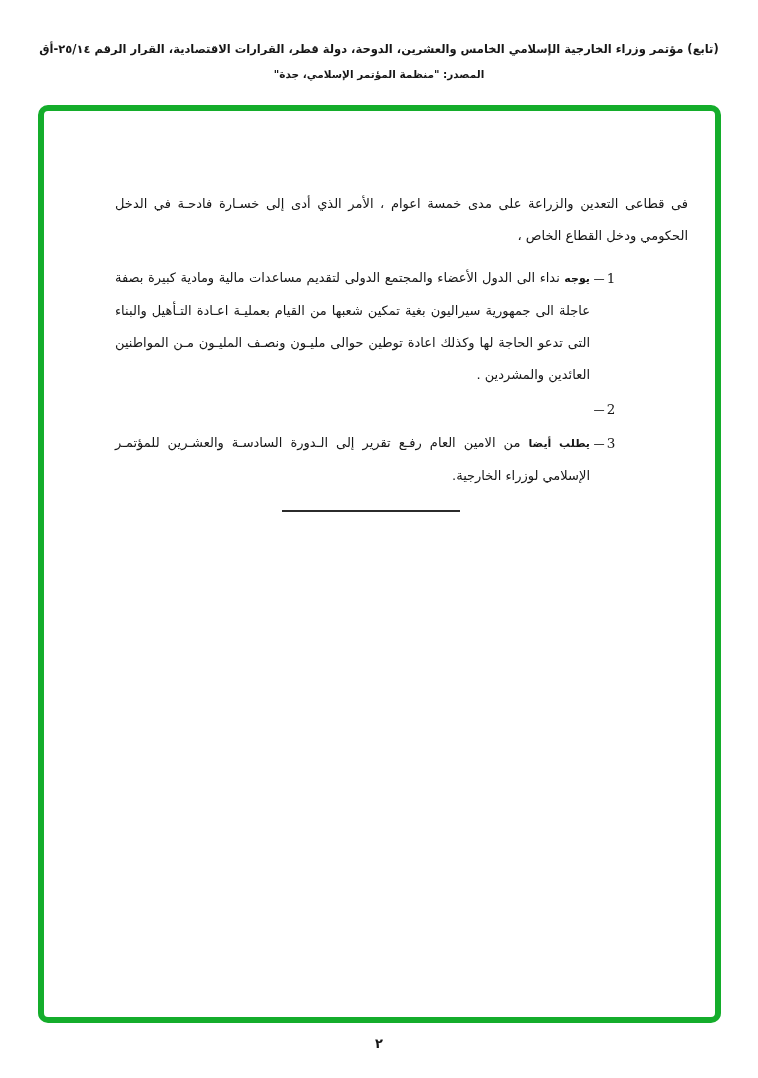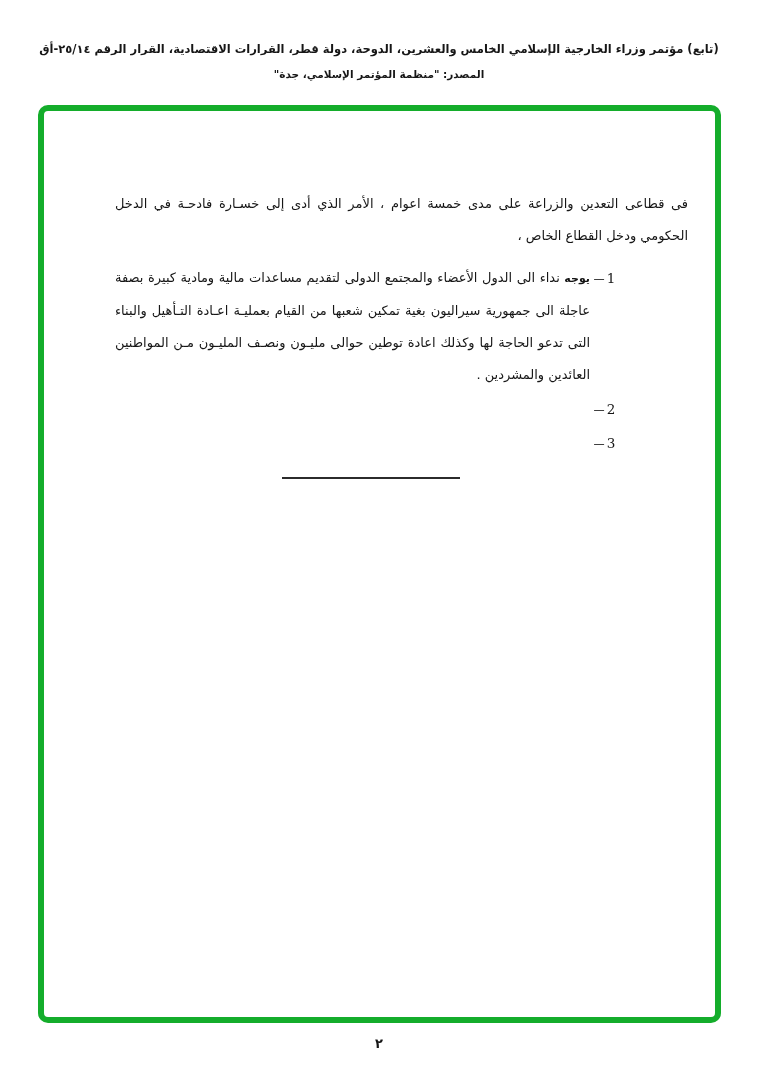--- a/index.html
+++ b/index.html
@@ -137,20 +137,21 @@
         <span class="dash">–</span>
         <span class="num">2</span>
       </div>
     </div>
 
     <div class="list-item">
       <div class="marker">
         <span class="dash">–</span>
         <span class="num">3</span>
       </div>
+      <div class="itext"><span class="kw">يطلب أيضا</span><span> من الامين العام رفـع تقرير إلى الـدورة السادسـة والعشـرين للمؤتمـر الإسلامي لوزراء الخارجية.</span></div>
     </div>
 
     <hr class="separator">
 
   </div>
 
   <div class="page-num">٢</div>
 
 </div>
 

